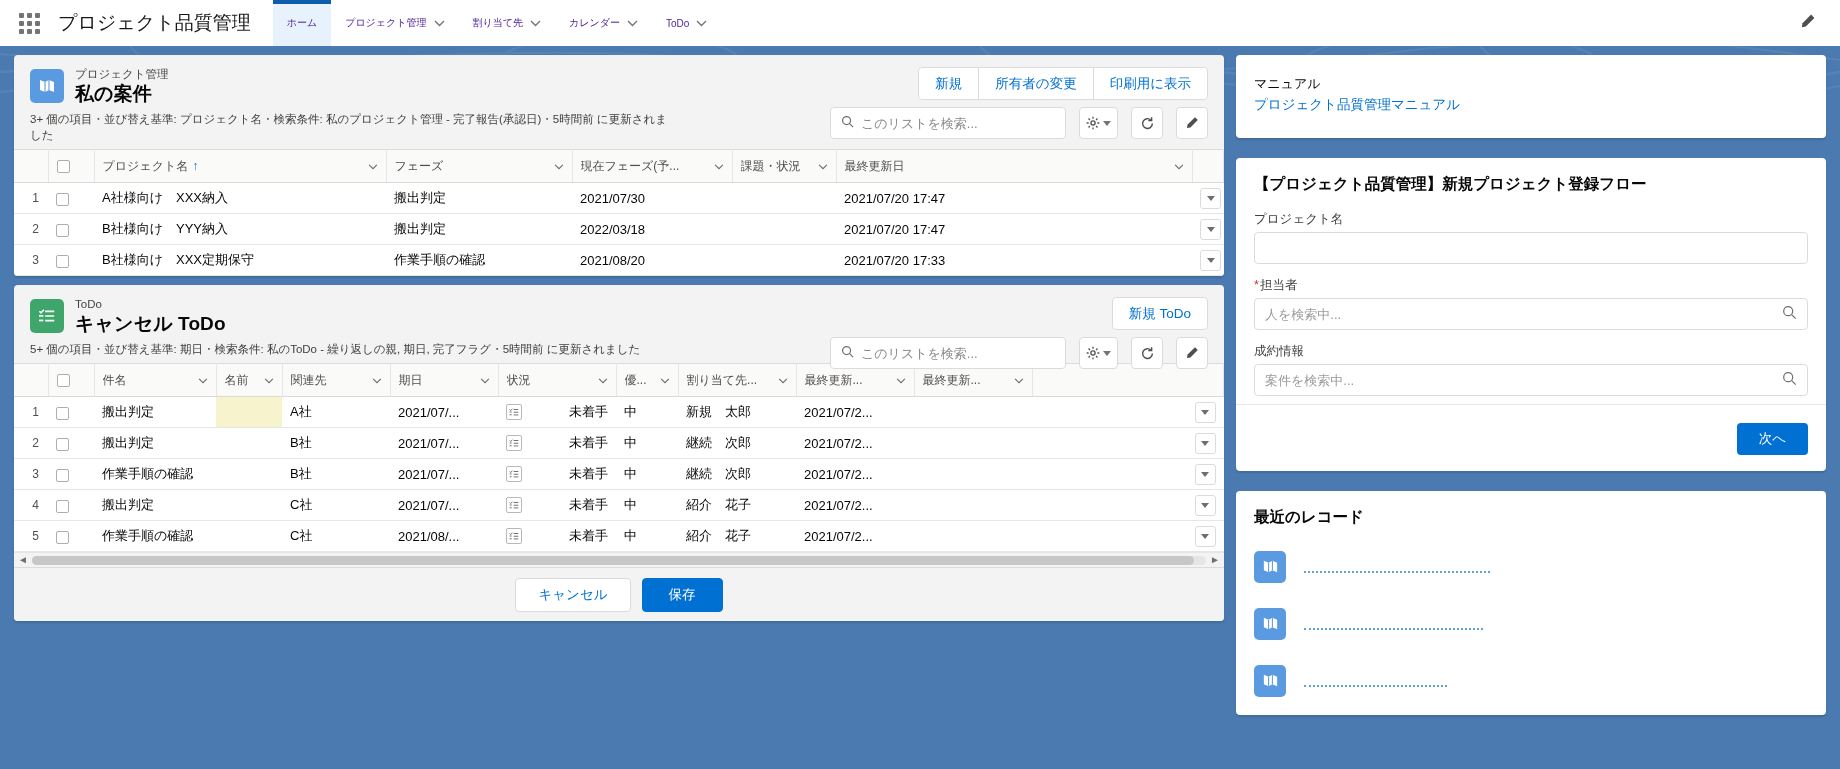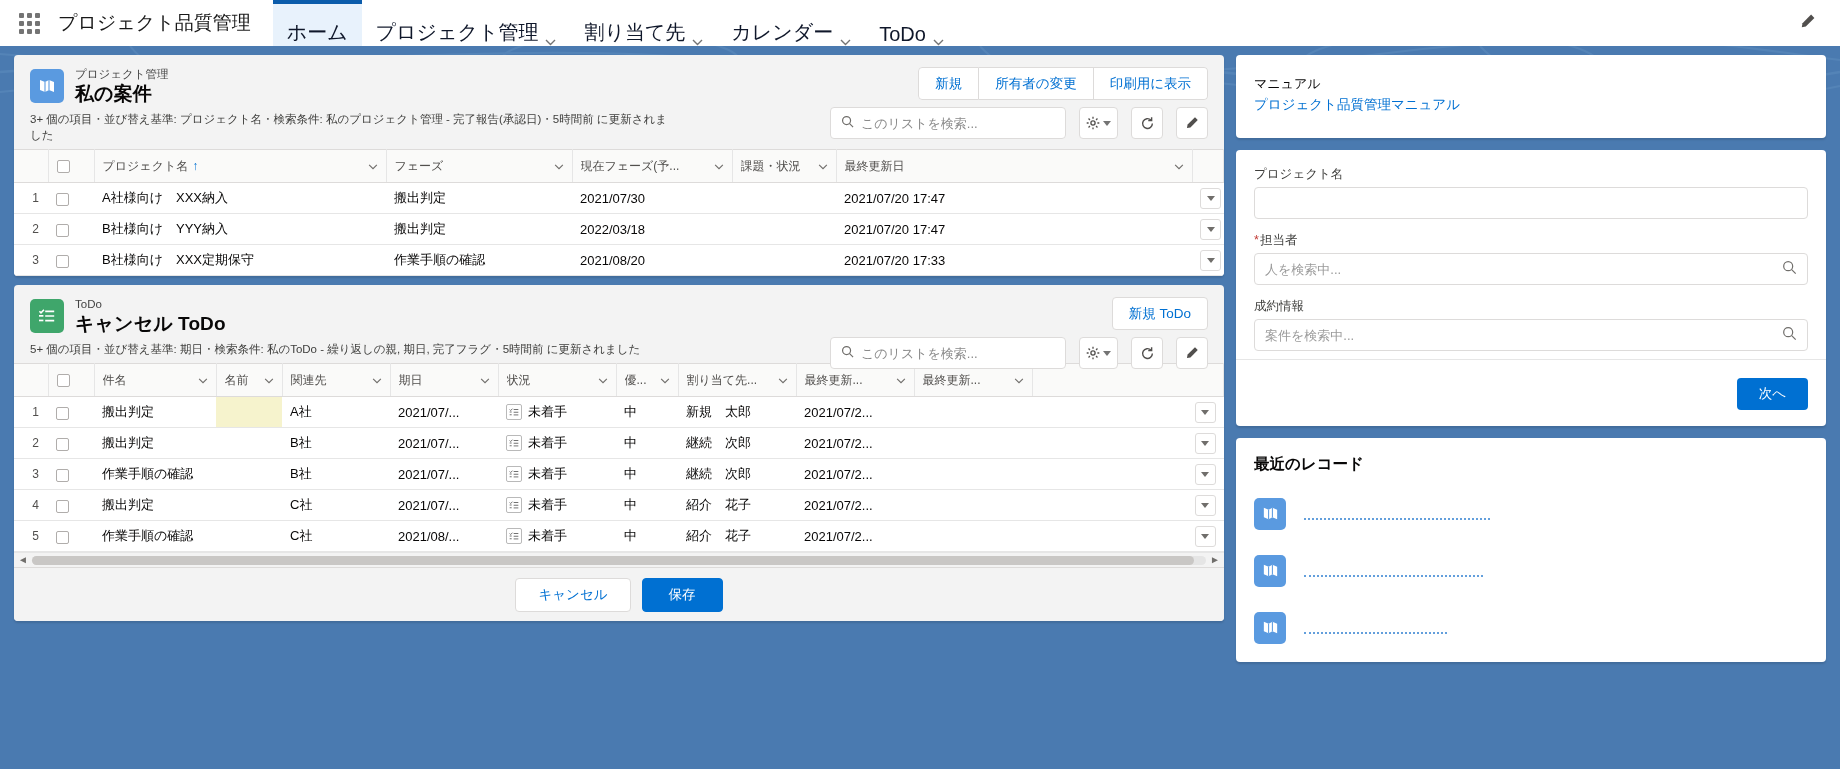--- a/index.html
+++ b/index.html
@@ -25,22 +25,22 @@
     grid-template-rows: repeat(3, 5px); gap: 3px;
   }
   .waffle-grid i { display: block; width: 5px; height: 5px; background: #747474; border-radius: 1px; }
   .app-name {
     display: flex; align-items: center;
     font-size: 19px; color: #181818; font-weight: 400;
     padding-right: 22px; white-space: nowrap;
   }
   .navitems { display: flex; align-items: stretch; }
   .navitem {
-    display: flex; align-items: flex-end; gap: 7px;
-    padding: 0 14px; font-size: 20px; color: #0f172a;
+    display: flex; align-items: center; gap: 7px;
+    padding: 0 14px; font-size: 10px; color: #4c1d95;
     cursor: pointer; white-space: nowrap; position: relative;
   }
   .navitem.active { background: #e8f2fc; }
   .navitem.active::before {
     content: ""; position: absolute; top: 0; left: 0; right: 0;
     height: 4px; background: #0b5cab;
   }
   .caret {
     width: 0; height: 0; border-left: 4.5px solid transparent;
     border-right: 4.5px solid transparent; border-top: 5px solid #747474;
@@ -164,21 +164,21 @@
     width: 21px; height: 21px; border: 1px solid #dddbda; border-radius: 3px;
     background: #fff; display: flex; align-items: center; justify-content: center;
     cursor: pointer; margin-left: auto;
   }
   .rowmenu i {
     width: 0; height: 0; border-left: 4px solid transparent;
     border-right: 4px solid transparent; border-top: 5px solid #706e6b;
   }
   .cell-pair { display: flex; gap: 13px; }
   .yellow-cell { background: #f6f3cd; }
-  .status-cell { display: flex; align-items: center; gap: 6px; }
+  .status-cell { display: flex; align-items: center; gap: 6px; justify-content: space-between; }
   .mini-task-icon {
     width: 16px; height: 16px; border: 1px solid #b9b9b9; border-radius: 2px;
     display: flex; align-items: center; justify-content: center; flex: 0 0 16px;
     background: #fff;
   }
 
   
   .hscroll {
     height: 15px; background: #f3f3f3; display: flex; align-items: center;
     padding: 0 4px; gap: 4px; border-top: 1px solid #e6e6e6;
@@ -197,21 +197,21 @@
     font-family: inherit;
   }
   .btn-brand {
     background: #0070d2; border: 1px solid #0070d2; color: #fff;
     font-size: 13.5px; padding: 7px 26px; border-radius: 4px; cursor: pointer;
     font-family: inherit;
   }
 
   
   .rightcol {
-    flex: 1; display: flex; flex-direction: column; gap: 12px;
+    flex: 1; display: flex; flex-direction: column; gap: 20px;
     position: relative; z-index: 2; padding-right: 4px;
   }
   .panel {
     background: #fff; border-radius: 4px;
     box-shadow: 0 2px 2px rgba(0,0,0,.12);
     padding: 16px 18px;
   }
   .panel-label { font-size: 13px; color: #080707; line-height: 21px; }
   .panel-link { font-size: 13.5px; color: #0070d2; cursor: pointer; line-height: 22px; }
   .panel-title { font-size: 15.5px; font-weight: bold; color: #080707; margin-bottom: 16px; }
@@ -833,20 +833,21 @@
   </div>
 
   <div class="rightcol">
 
     <div class="panel" style="padding:18px 18px 22px 18px;">
       <div class="panel-label">マニュアル</div>
       <div class="panel-link">プロジェクト品質管理マニュアル</div>
     </div>
 
     <div class="panel">
+      <div class="panel-title">【プロジェクト品質管理】新規プロジェクト登録フロー</div>
 
       <div class="field">
         <span class="field-label">プロジェクト名</span>
         <div class="field-input">
           <input placeholder="" style="">
         </div>
       </div>
 
       <div class="field">
         <span class="field-label"><span class="req">*</span><span>担当者</span></span>

